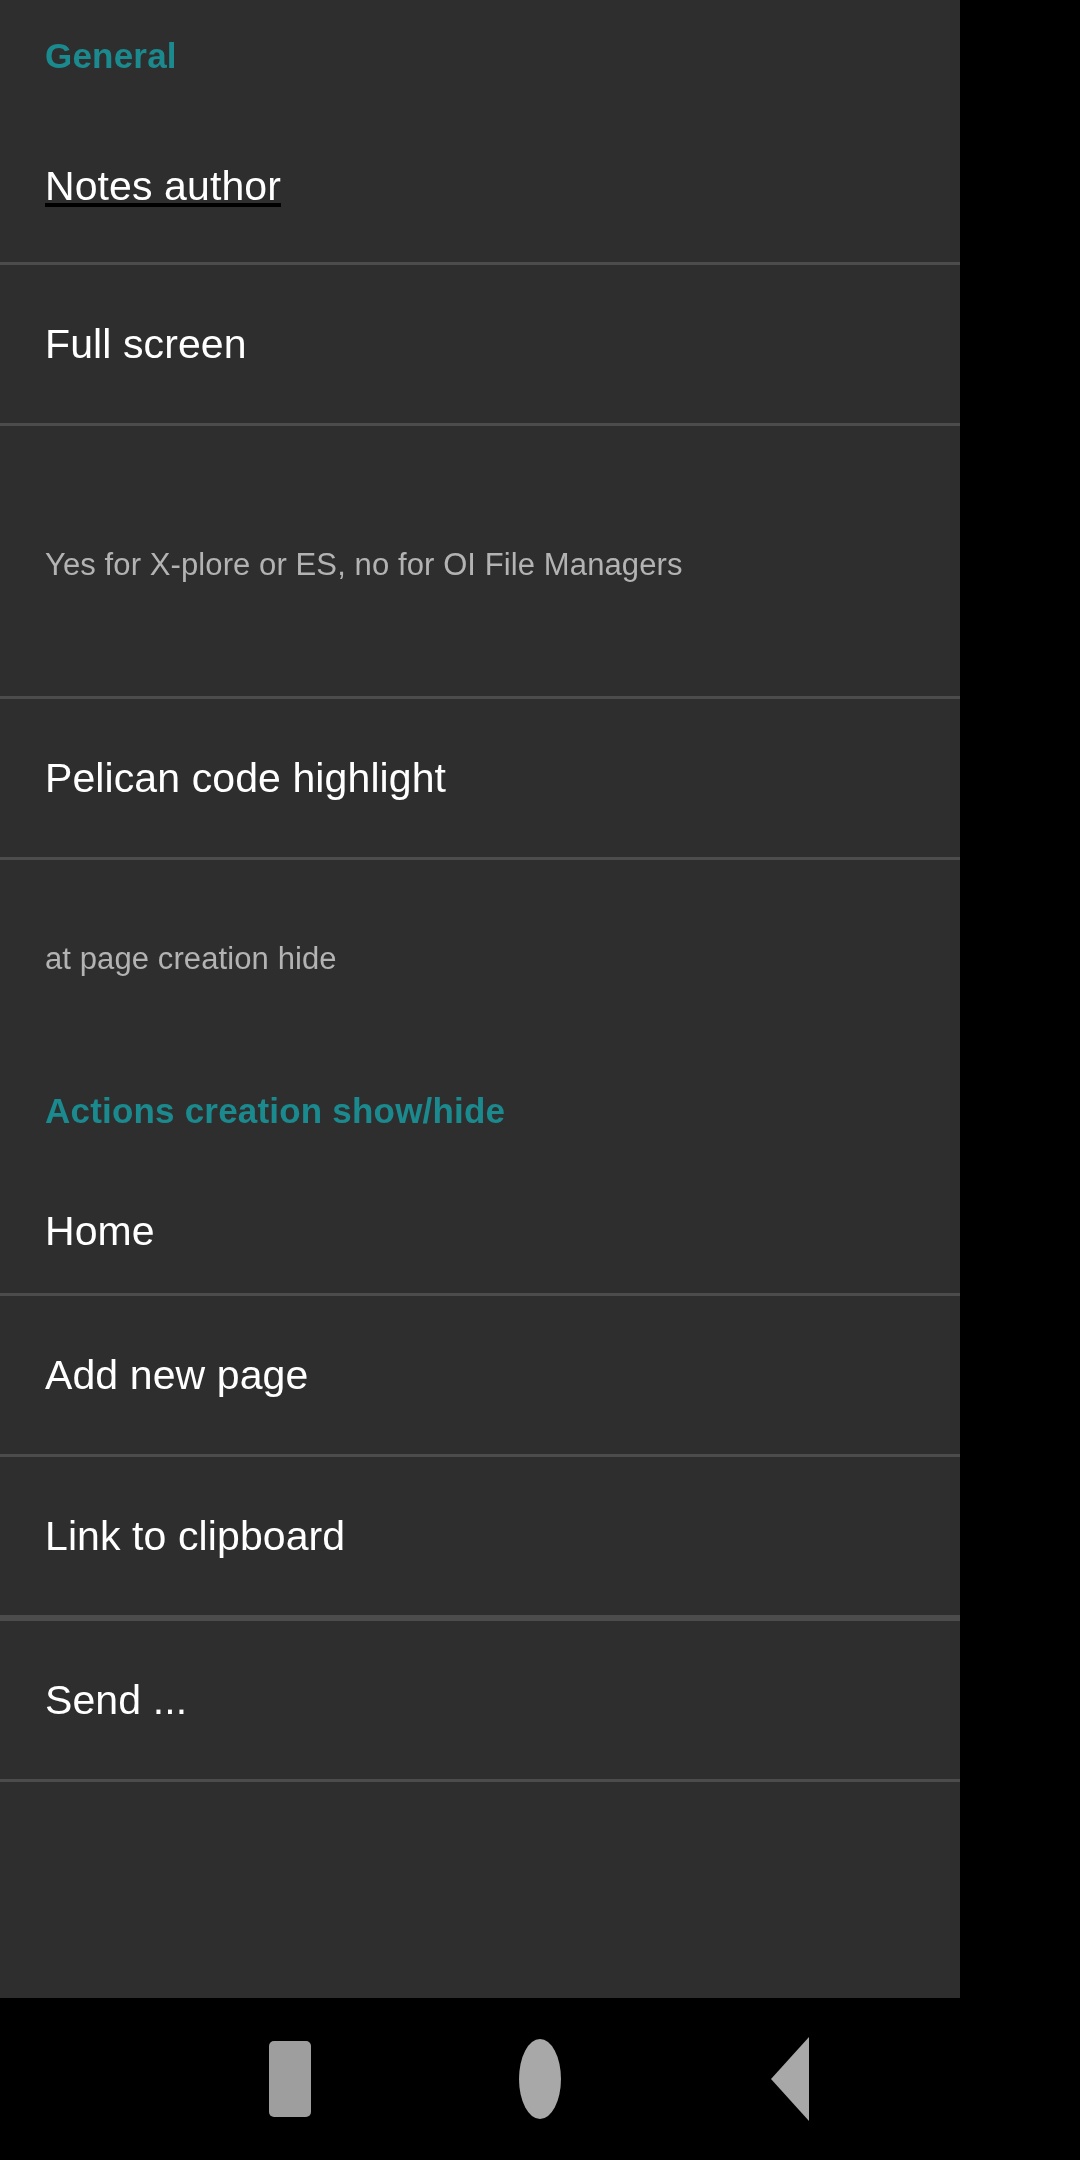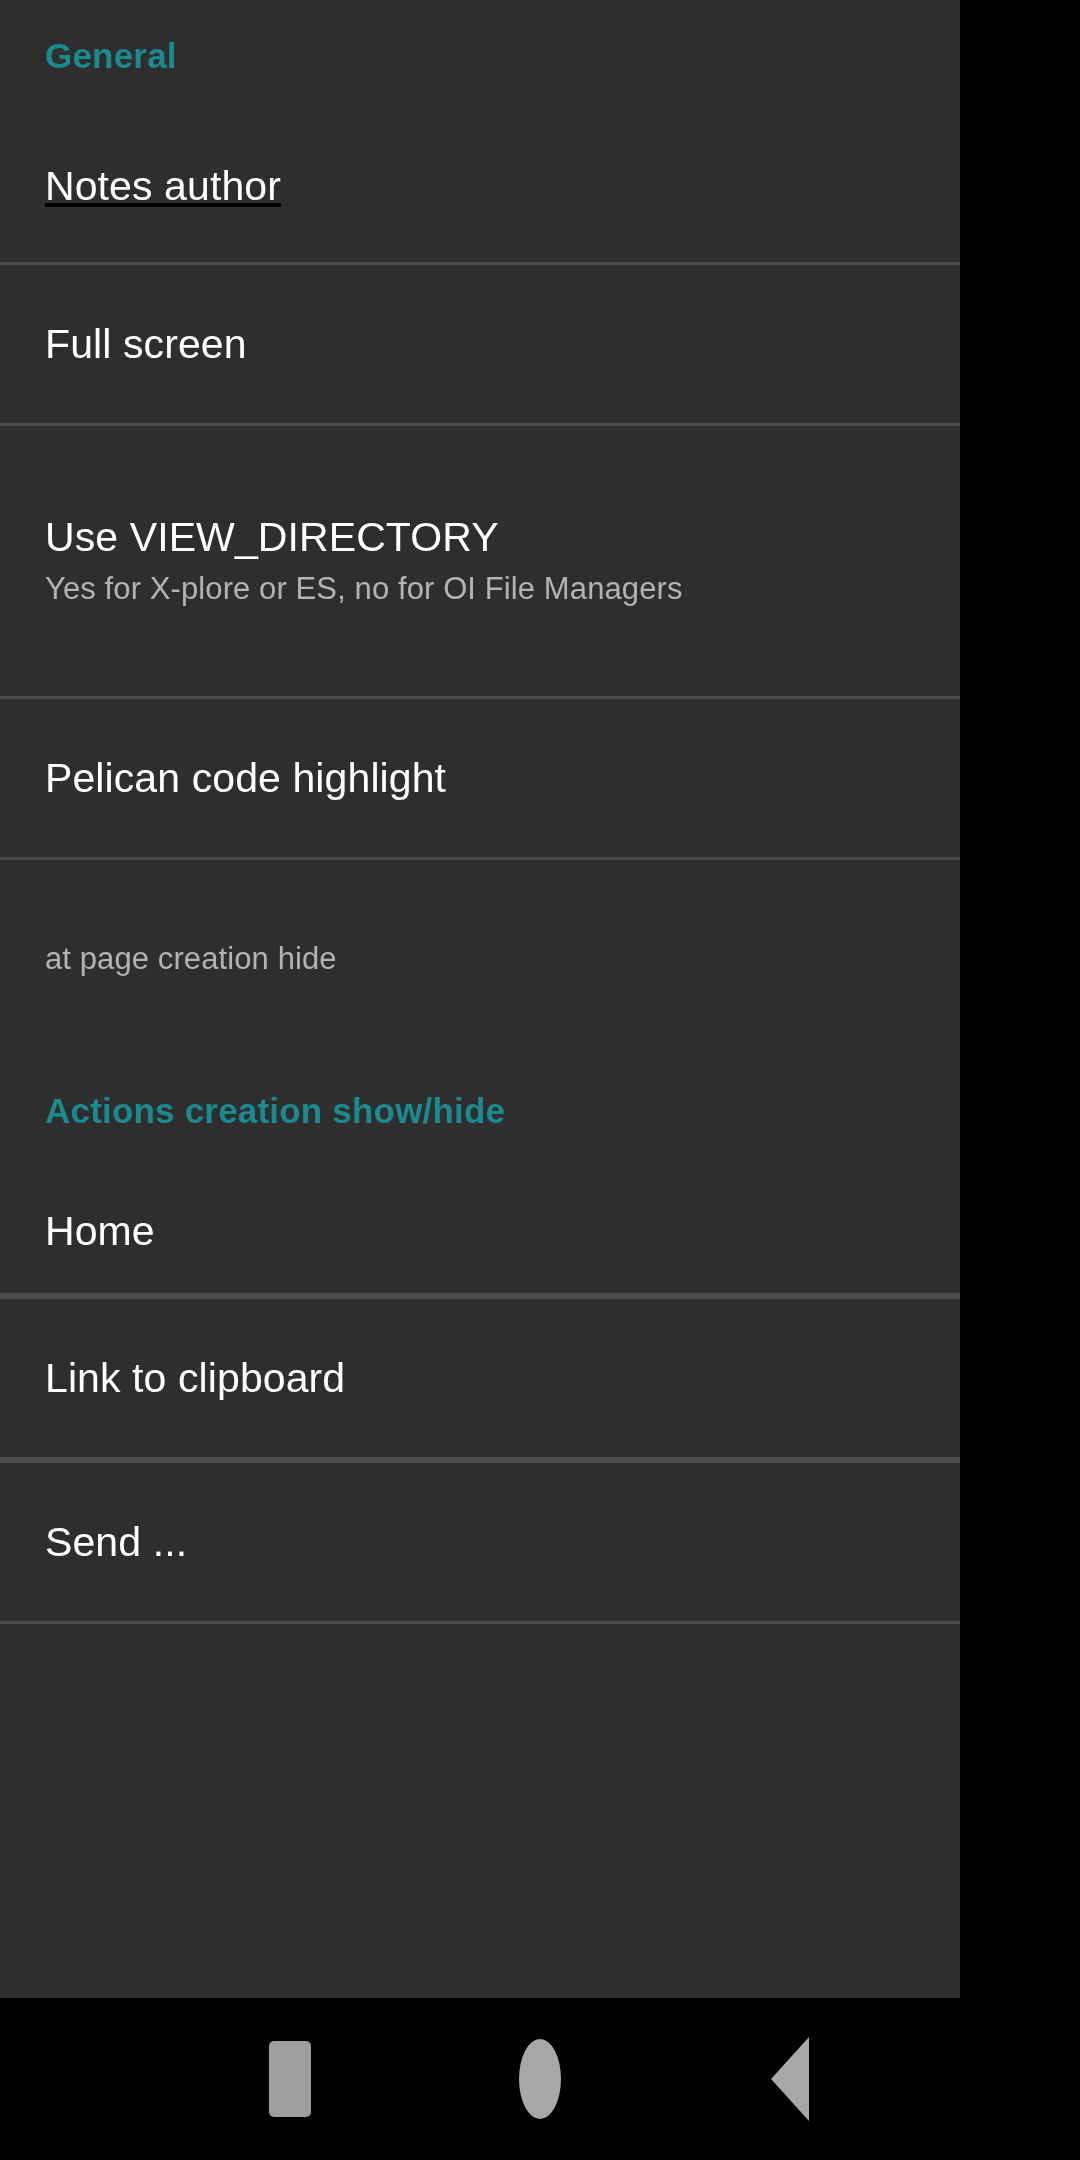--- a/index.html
+++ b/index.html
@@ -216,21 +216,20 @@
       </div>
       <div class="checkbox checked">
         <div class="box"></div>
         <div class="tick"></div>
       </div>
     </div>
     <div class="divider"></div>
 
     <div class="pref-row tall">
       <div class="pref-texts">
-        <span class="pref-title">Use VIEW_DIRECTORY</span>
         <span class="pref-summary">Yes for X-plore or ES, no for OI File Managers</span>
       </div>
       <div class="checkbox unchecked">
         <div class="box"></div>
 
       </div>
     </div>
     <div class="divider"></div>
 
     <div class="pref-row">
@@ -262,20 +261,29 @@
       <div class="pref-texts">
         <span class="pref-title">Home</span>
       </div>
       <div class="checkbox checked">
         <div class="box"></div>
         <div class="tick"></div>
       </div>
     </div>
     <div class="divider"></div>
 
+    <div class="pref-row">
+      <div class="pref-texts">
+        <span class="pref-title">Add new page</span>
+      </div>
+      <div class="checkbox checked">
+        <div class="box"></div>
+        <div class="tick"></div>
+      </div>
+    </div>
     <div class="divider"></div>
 
     <div class="pref-row">
       <div class="pref-texts">
         <span class="pref-title">Link to clipboard</span>
       </div>
       <div class="checkbox checked">
         <div class="box"></div>
         <div class="tick"></div>
       </div>

